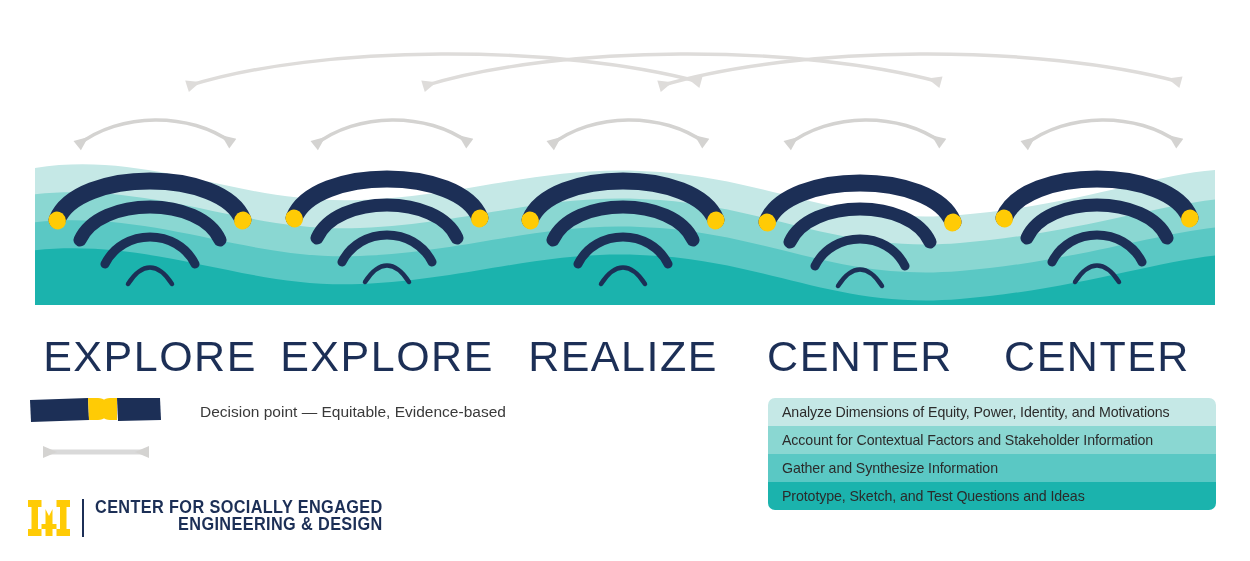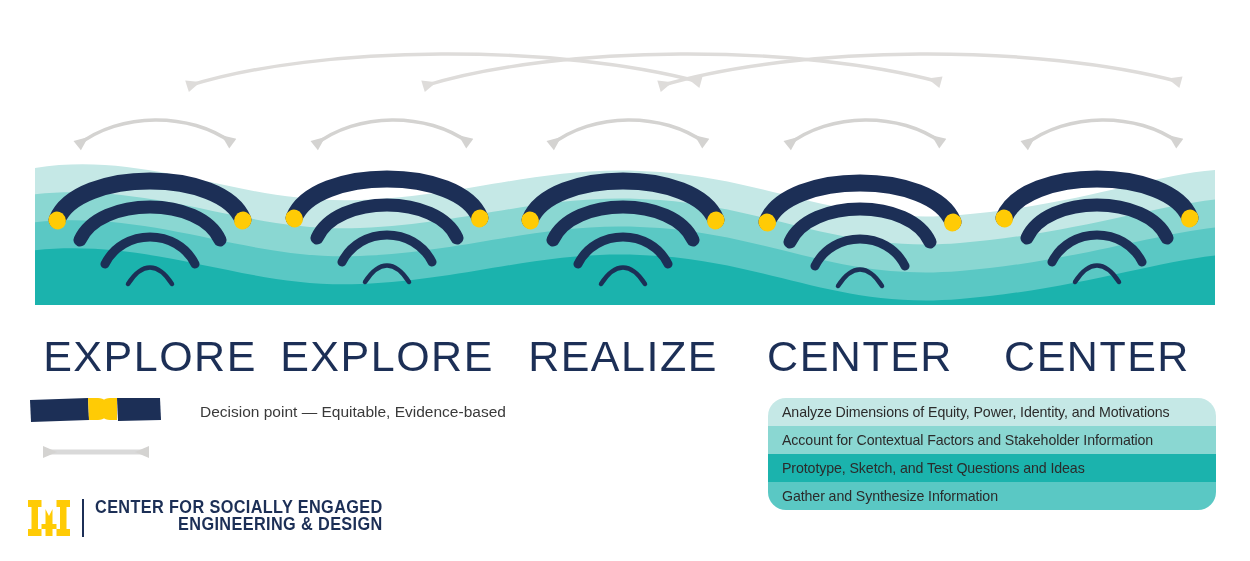--- a/index.html
+++ b/index.html
@@ -19,21 +19,21 @@
 
   
   .legend-text{
     position:absolute;font-size:15.5px;color:#3a3a3a;white-space:nowrap;
   }
   #legend-decision-text{left:170px;top:403px;margin-left:30px;}
   #legend-iteration-text{left:170px;top:444px;}
 
   
   #teal-rows{position:absolute;left:768px;top:398px;width:448px;
-             border-radius:18px;overflow:hidden;}
+             border-radius:7px;overflow:hidden;}
   .teal-row{height:28px;display:flex;align-items:center;padding-left:14px;
             box-sizing:border-box;}
   .teal-row span{font-size:14.2px;color:#2b2b2b;white-space:nowrap;
                  letter-spacing:-0.1px;}
 
   
   #logo{position:absolute;left:28px;top:498px;display:flex;align-items:flex-start;text-align:right;}
   #logo-m{width:42px;height:40px;flex:none;}
   #logo-rule{width:2px;height:38px;background:#1c2f56;margin:1px 11px 0 12px;flex:none;}
   #logo-words{display:flex;flex-direction:column;line-height:17px;padding-top:1px;}
@@ -179,25 +179,25 @@
 
   <div class="legend-text" id="legend-decision-text">Decision point — Equitable, Evidence-based</div>
 
   <div id="teal-rows">
     <div class="teal-row" style="background:#c5e8e6">
       <span>Analyze Dimensions of Equity, Power, Identity, and Motivations</span>
     </div>
     <div class="teal-row" style="background:#8ad7d2">
       <span>Account for Contextual Factors and Stakeholder Information</span>
     </div>
+    <div class="teal-row" style="background:#5ac8c4">
+      <span>Gather and Synthesize Information</span>
+    </div>
     <div class="teal-row" style="background:#1bb3ad">
       <span>Prototype, Sketch, and Test Questions and Ideas</span>
-    </div>
-    <div class="teal-row" style="background:#5ac8c4">
-      <span>Gather and Synthesize Information</span>
     </div>
   </div>
 
   <div id="logo">
     <svg id="logo-m" viewBox="0 0 42 40">
       <path fill="#ffcb05" d="M0,2 L13.5,2 L13.5,9 L10,9 L10,31 L13.5,31 L13.5,26 L17.5,26 L17.5,11
                L21,18 L24.5,11 L24.5,26 L28.5,26 L28.5,31 L32,31 L32,9 L28.5,9 L28.5,2
                L42,2 L42,9 L38.5,9 L38.5,31 L42,31 L42,38 L28.5,38 L28.5,31 L24.5,31
                L24.5,38 L17.5,38 L17.5,31 L13.5,31 L13.5,38 L0,38 L0,31 L3.5,31
                L3.5,9 L0,9 Z"></path>

